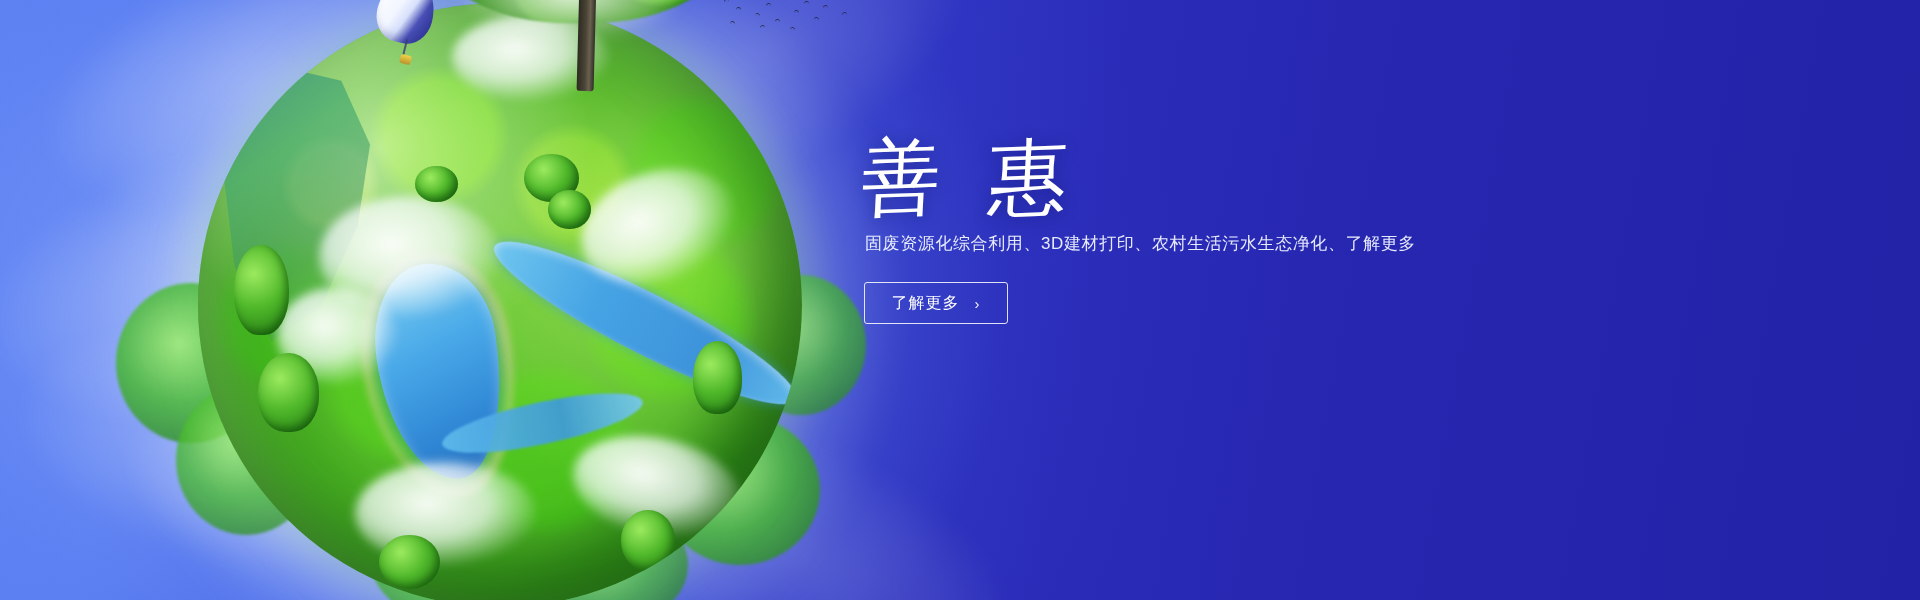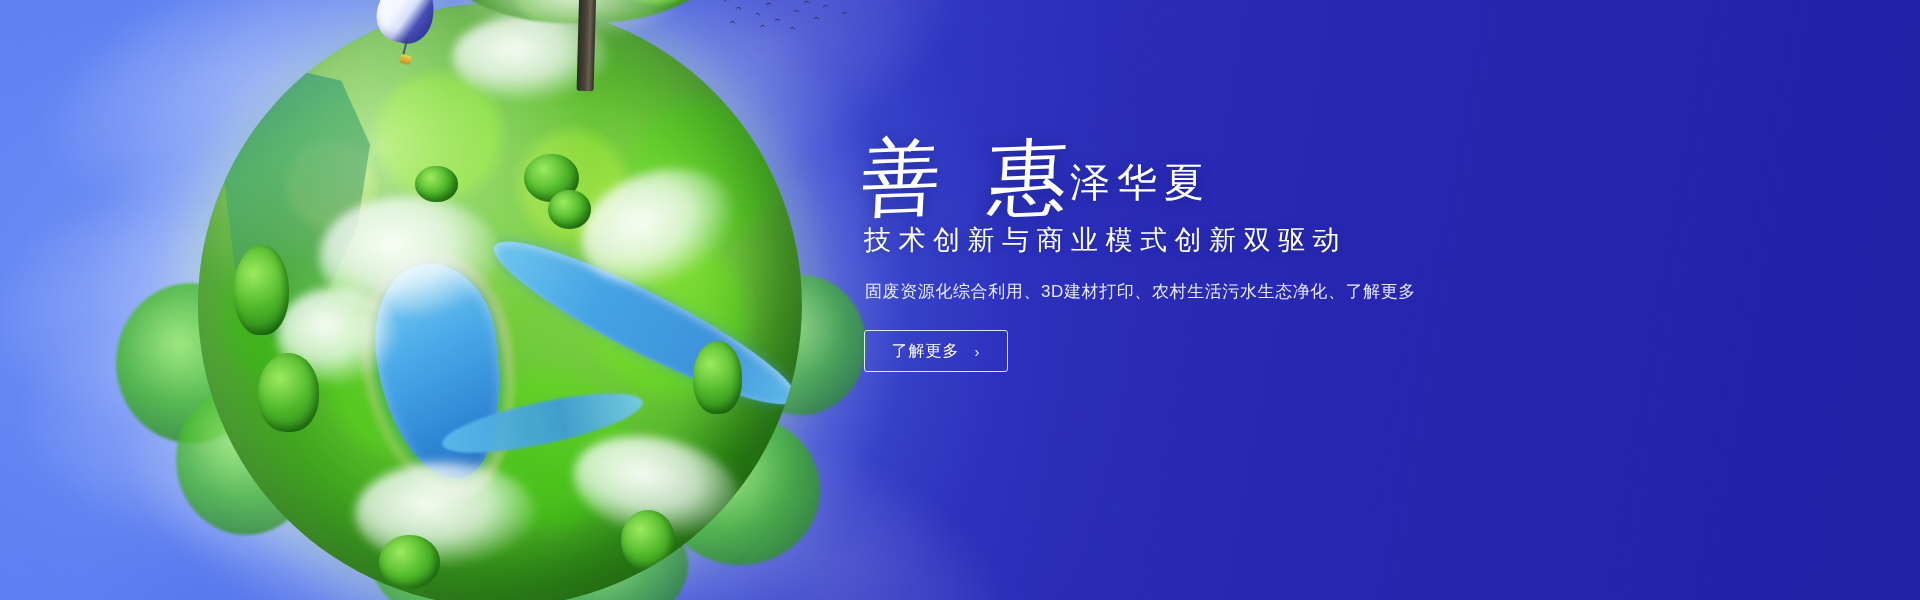--- a/index.html
+++ b/index.html
@@ -409,24 +409,22 @@
       <span class="bird" style="left:68px; top:34px; --r:11deg;"></span>
     </div>
   </div>
 
   <div class="content">
 
     <div class="headline">
       <span class="hl-big">善</span>
       <span class="hl-gap"></span>
       <span class="hl-big">惠</span>
-      <span class="hl-small">泽华夏</span>
-    </div>
-
-    <div class="subtitle">技术创新与商业模式创新双驱动</div>
+    </div>
+
 
     <div class="desc">固废资源化综合利用、3D建材打印、农村生活污水生态净化、了解更多</div>
 
     <div class="cta">
       <span>了解更多</span>
       <span class="cta-arrow">›</span>
     </div>
 
   </div>
 </div>

